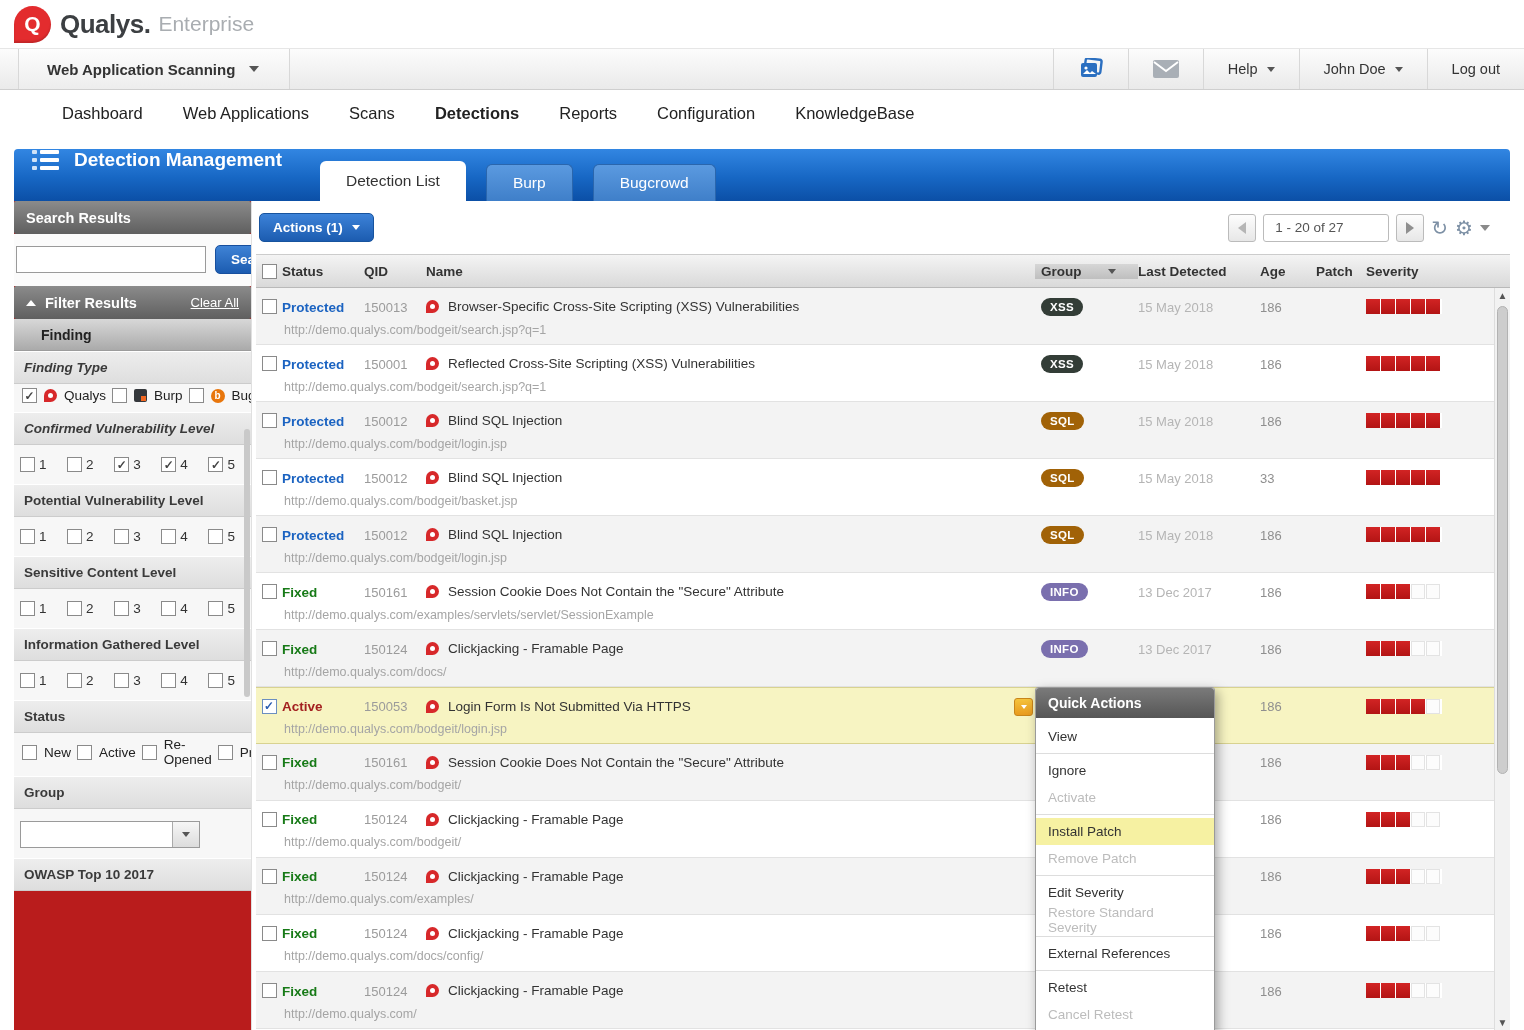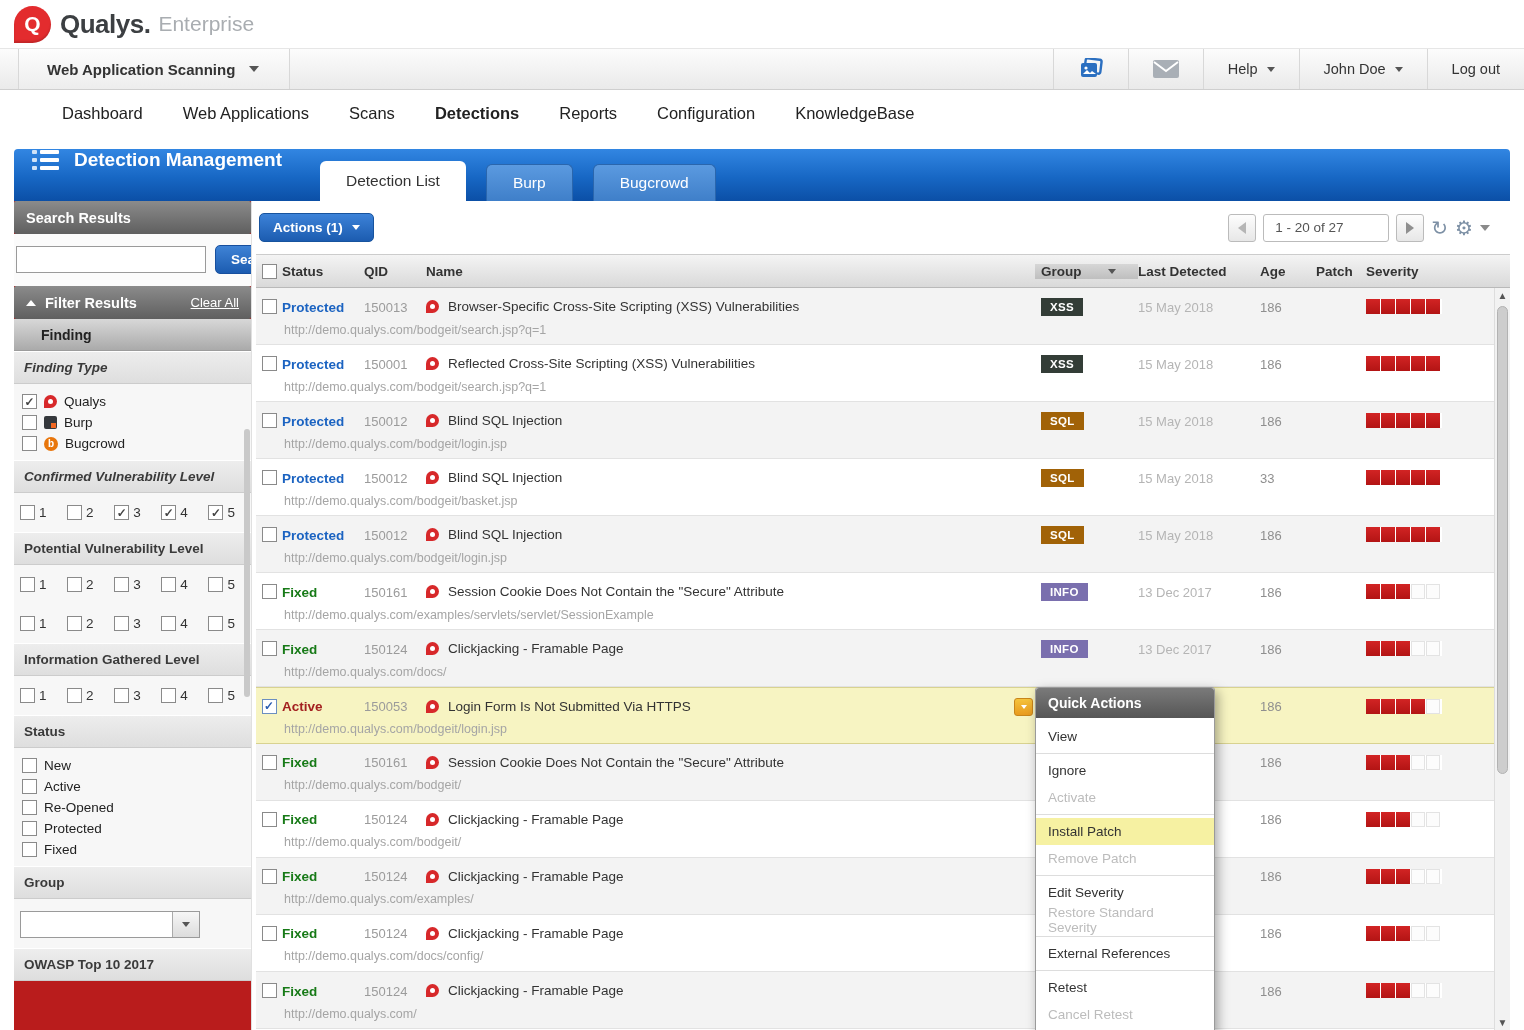--- a/index.html
+++ b/index.html
@@ -60,21 +60,21 @@
   .search-row { display:flex; align-items:center; gap:9px; padding:11px 5px 12px 2px; background:#fbfbfb; }
   .search-input { flex:1; height:27px; border:1px solid #9a9a9a; background:#fff; padding:0 6px; font-size:13px; }
   .btn-blue { background:linear-gradient(#3f83d6,#1c5cb0); color:#fff; font-weight:bold; font-size:13.5px;
     border:1px solid #174f9e; border-radius:5px; height:29px; padding:0 15px; cursor:pointer; }
   .finding-strip { height:32px; background:linear-gradient(#d8d8d8,#aaaaaa); color:#222; font-weight:bold;
     font-size:14px; display:flex; align-items:center; padding-left:27px; border-bottom:1px solid #9c9c9c; }
   .section-strip { height:33px; background:linear-gradient(#ededed,#dedede); border-top:1px solid #fff;
     border-bottom:1px solid #ccc; display:flex; align-items:center; padding-left:10px;
     font-weight:bold; font-size:13.5px; color:#3a3a3a; }
   .section-strip.italic { font-style:italic; }
-  .opt-area { background:#f7f7f7; padding:10px 8px 9px 8px; display:flex; flex-direction:column; gap:6px; }
+  .opt-area { background:#f7f7f7; padding:4px 8px 9px 8px; display:flex; flex-direction:row; gap:6px; }
   .opt { display:flex; align-items:center; gap:7px; font-size:13.5px; color:#222; }
   .cb { width:15px; height:15px; min-width:15px; background:#fff; border:1px solid #8a8a8a;
     display:flex; align-items:center; justify-content:center; font-size:12px; color:#444; cursor:pointer; }
   .cb.checked::after { content:"\2713"; font-weight:bold; line-height:1; }
   .cb.blue { color:#2a5db0; border-color:#6c8fc0; }
   .levels-row { display:flex; padding:12px 16px 12px 6px; background:#f7f7f7; justify-content:space-between; }
   .lv { display:flex; align-items:center; gap:4px; font-size:13.5px; color:#333; }
   .group-area { padding:12px 8px 10px 6px; background:#f7f7f7; }
   .dd { width:180px; height:27px; background:#fff; border:1px solid #9a9a9a; position:relative; cursor:pointer; }
   .dd-btn { position:absolute; right:0; top:0; width:27px; height:100%;
@@ -130,21 +130,21 @@
   .row.white { background:#fff; }
   .row.active-row { background:#f7f4c2; border-top:1px solid #d8d290; border-bottom:1px solid #d8d290; }
   .row-top { display:flex; align-items:center; padding-top:9px; }
   .row-url { margin-left:28px; margin-top:7px; font-size:12.5px; color:#a5a5a5; }
   .st { font-weight:bold; font-size:13.5px; }
   .status-protected { color:#1b63c1; }
   .status-fixed { color:#177a17; }
   .status-active { color:#a32020; }
   .qid { color:#9b9b9b; font-size:13px; }
   .nm { color:#333; font-size:13.5px; white-space:nowrap; overflow:hidden; }
-  .badge { display:inline-block; padding:3px 9px; border-radius:0; color:#fff; font-weight:bold;
+  .badge { display:inline-block; padding:3px 9px; border-radius:9px; color:#fff; font-weight:bold;
     font-size:11.5px; letter-spacing:.3px; }
   .badge-xss { background:#333d37; }
   .badge-sql { background:#a16207; }
   .badge-info { background:#7a6fae; }
   .dt { color:#b5b5b5; font-size:13px; }
   .age { color:#8f8f8f; font-size:13px; }
   .sevbar { display:flex; gap:1px; background:#fff; width:76px; }
   .seg { width:14px; height:15px; }
   .seg.on { background:linear-gradient(#d22424,#b31414); }
   .seg.off { background:#fcfcfc; border:1px solid #e3e3e3; }
@@ -333,20 +333,21 @@
             </span>
             <span class="lv">
               <span class="cb"></span>
               <span>4</span>
             </span>
             <span class="lv">
               <span class="cb"></span>
               <span>5</span>
             </span>
           </div>
+          <div class="section-strip">Sensitive Content Level</div>
           <div class="levels-row">
             <span class="lv">
               <span class="cb"></span>
               <span>1</span>
             </span>
             <span class="lv">
               <span class="cb"></span>
               <span>2</span>
             </span>
             <span class="lv">

